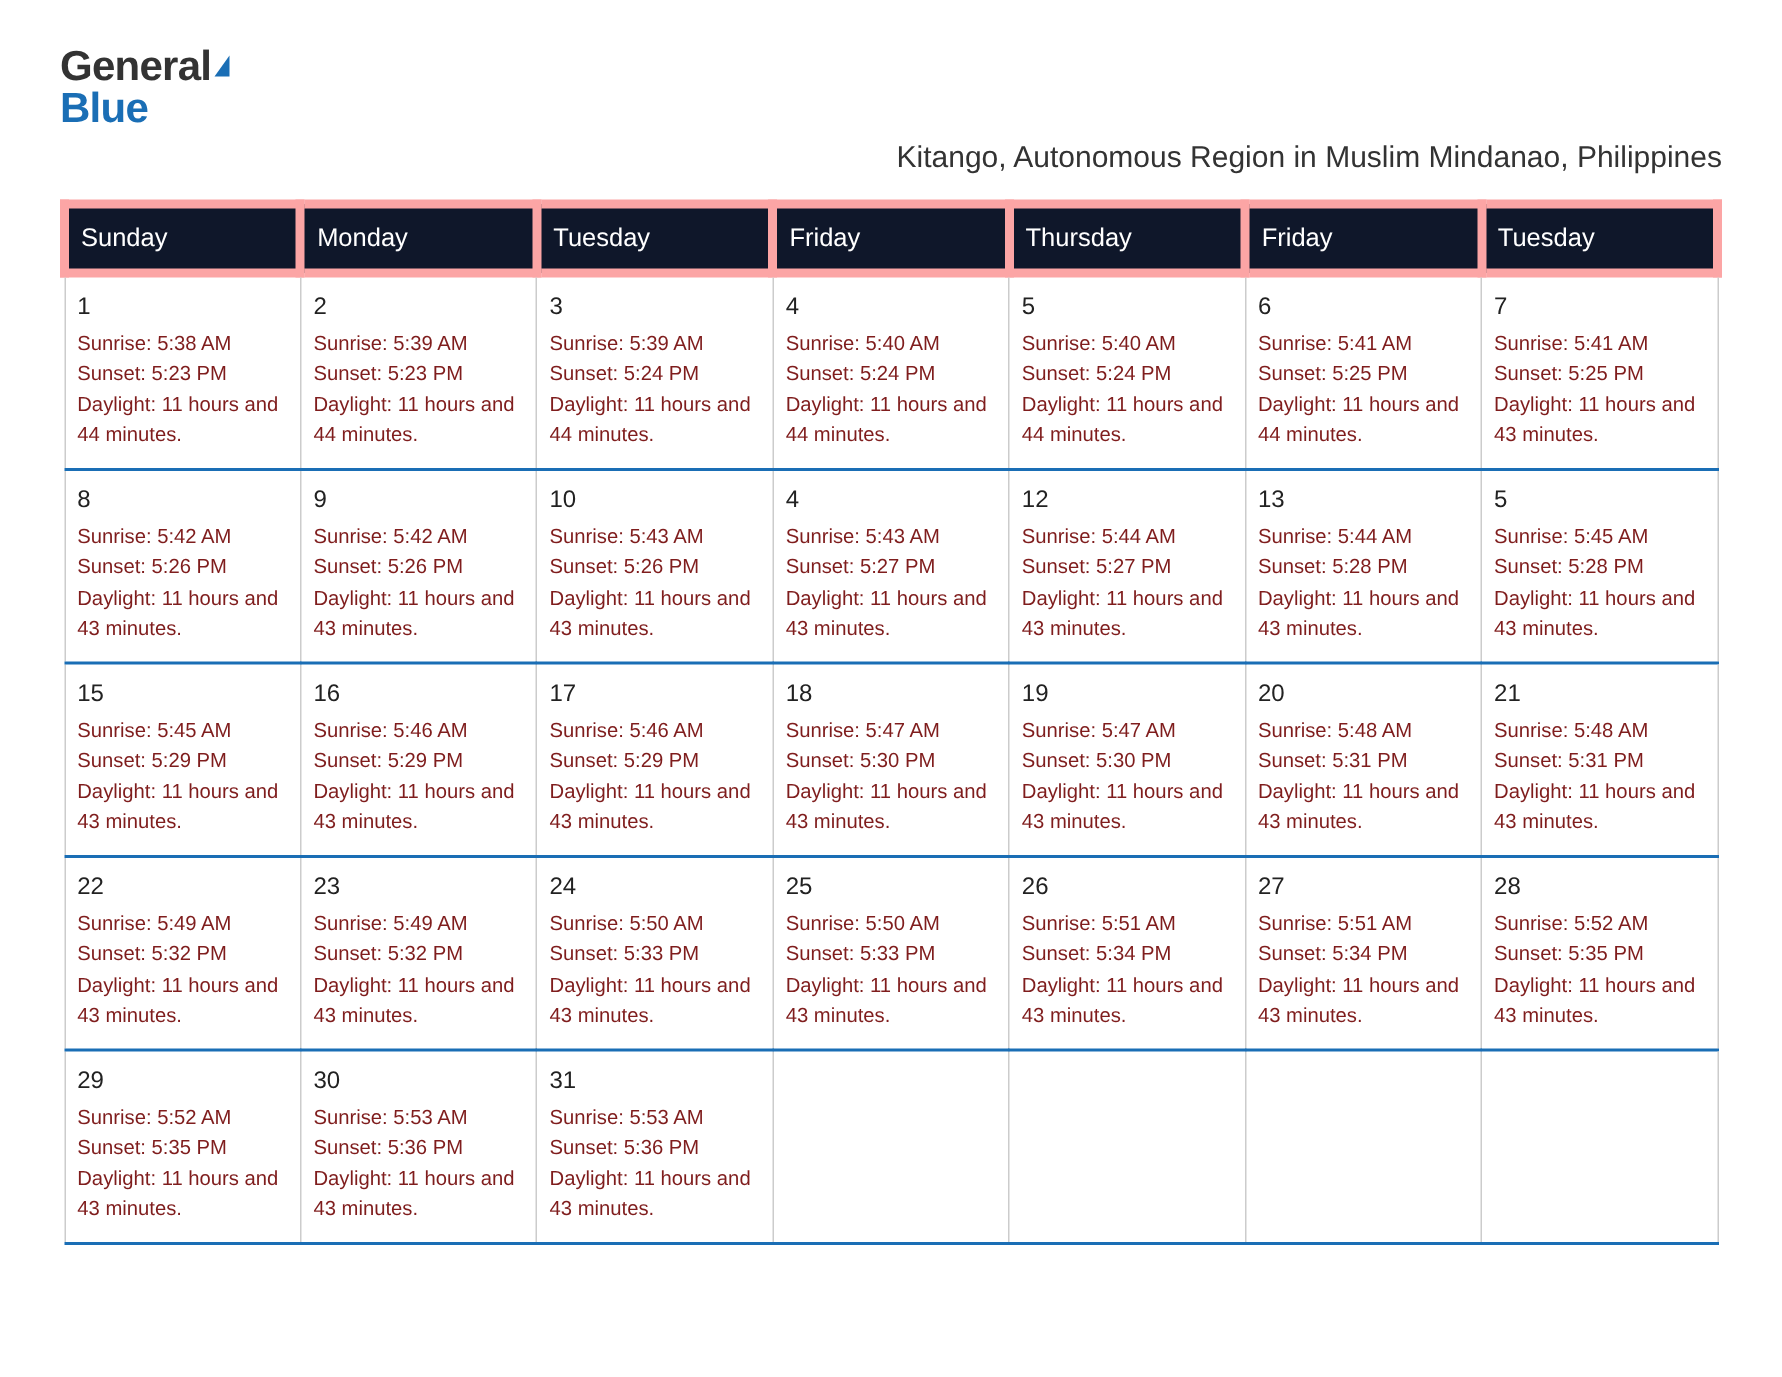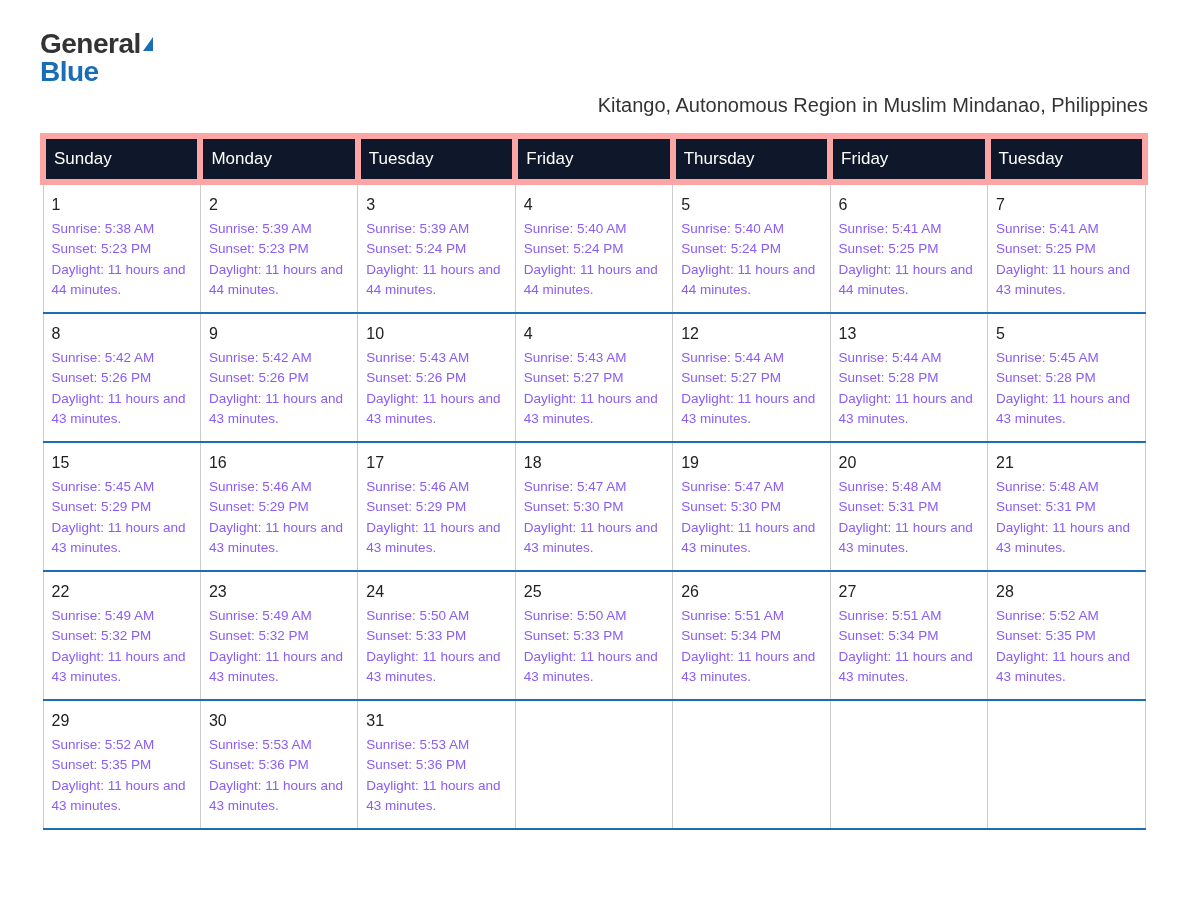--- a/index.html
+++ b/index.html
@@ -85,21 +85,21 @@
       border-bottom: 2px solid #1a6eb5;
     }
     .day-number {
       font-size: 16px;
       font-weight: normal;
       color: #222;
       display: block;
       margin-bottom: 2px;
     }
     .day-info {
-      color: #8b5cf6;
+      color: #7f1d1d;
       font-size: 13.5px;
     }
     td.empty {
       background: #fff;
     }
   </style>
 </head>
 <body>
 
 <div class="header-area">

